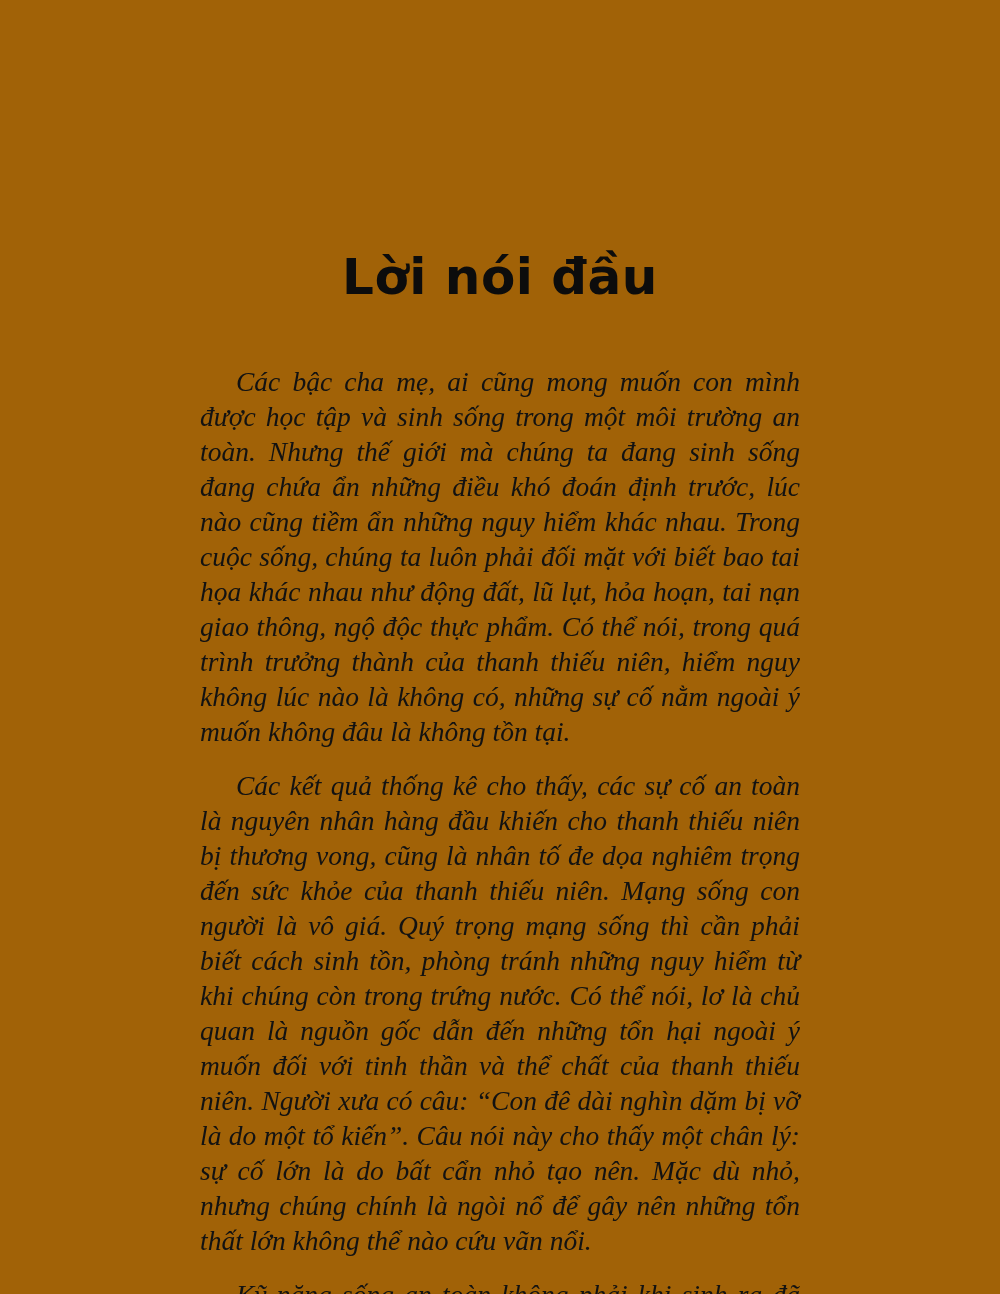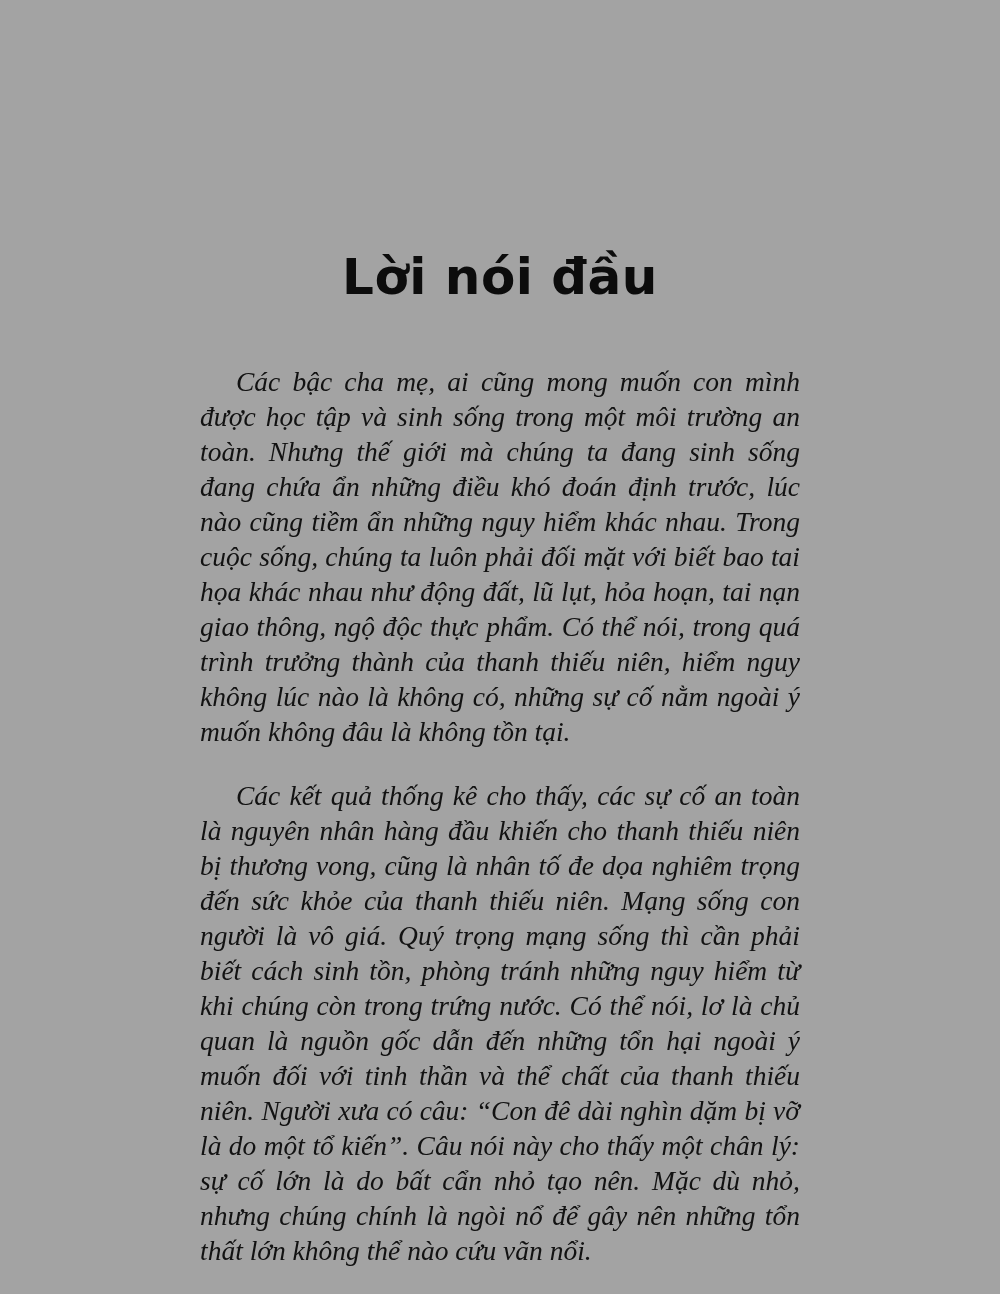--- a/index.html
+++ b/index.html
@@ -4,21 +4,21 @@
 <style>
   html, body {
     margin: 0;
     padding: 0;
     background: #ffffff;
   }
   .page {
     position: relative;
     width: 1000px;
     height: 1294px;
-    background: #a3a3a3;
+    background: #a16207;
     box-sizing: border-box;
     padding: 250px 200px 0 200px;
     overflow: hidden;
   }
   .title {
     font-family: "DejaVu Sans", "Liberation Sans", sans-serif;
     font-weight: bold;
     font-size: 50px;
     line-height: 54px;
     letter-spacing: 0.5px;
@@ -33,21 +33,21 @@
     line-height: 35px;
     color: #121212;
     text-align: justify;
     text-justify: inter-word;
   }
   .para {
     margin: 0;
     text-indent: 36px;
   }
   .para + .para {
-    margin-top: 29px;
+    margin-top: 19px;
   }
 </style>
 </head>
 <body>
 
 <div class="page">
   <h1 class="title">Lời nói đầu</h1>
   <div class="body-text">
     <p class="para">Các bậc cha mẹ, ai cũng mong muốn con mình được học tập và sinh sống trong một môi trường an toàn. Nhưng thế giới mà chúng ta đang sinh sống đang chứa ẩn những điều khó đoán định trước, lúc nào cũng tiềm ẩn những nguy hiểm khác nhau. Trong cuộc sống, chúng ta luôn phải đối mặt với biết bao tai họa khác nhau như động đất, lũ lụt, hỏa hoạn, tai nạn giao thông, ngộ độc thực phẩm. Có thể nói, trong quá trình trưởng thành của thanh thiếu niên, hiểm nguy không lúc nào là không có, những sự cố nằm ngoài ý muốn không đâu là không tồn tại.</p>
     <p class="para">Các kết quả thống kê cho thấy, các sự cố an toàn là nguyên nhân hàng đầu khiến cho thanh thiếu niên bị thương vong, cũng là nhân tố đe dọa nghiêm trọng đến sức khỏe của thanh thiếu niên. Mạng sống con người là vô giá. Quý trọng mạng sống thì cần phải biết cách sinh tồn, phòng tránh những nguy hiểm từ khi chúng còn trong trứng nước. Có thể nói, lơ là chủ quan là nguồn gốc dẫn đến những tổn hại ngoài ý muốn đối với tinh thần và thể chất của thanh thiếu niên. Người xưa có câu: “Con đê dài nghìn dặm bị vỡ là do một tổ kiến”. Câu nói này cho thấy một chân lý: sự cố lớn là do bất cẩn nhỏ tạo nên. Mặc dù nhỏ, nhưng chúng chính là ngòi nổ để gây nên những tổn thất lớn không thể nào cứu vãn nổi.</p>

